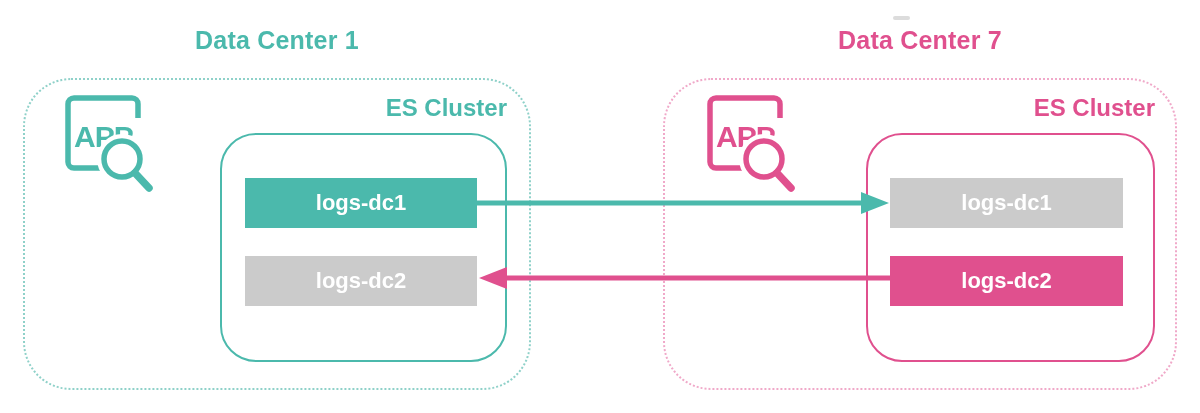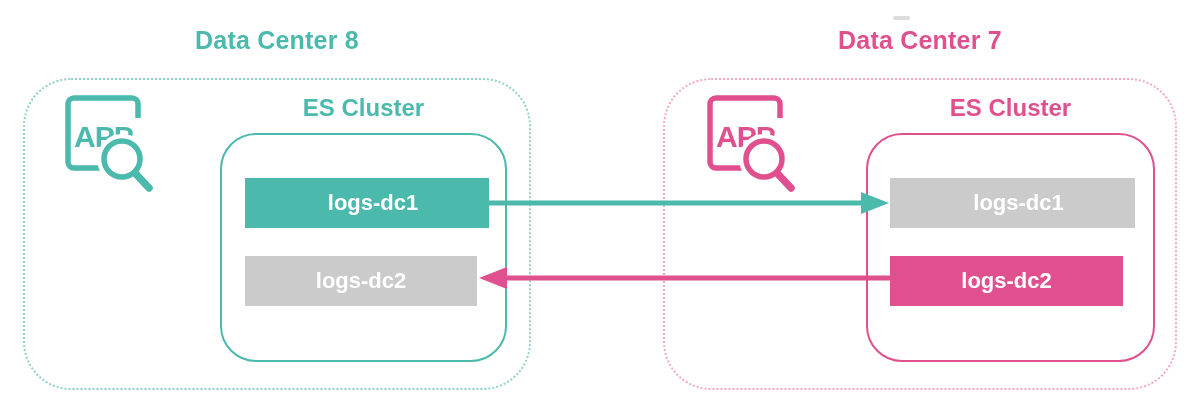--- a/index.html
+++ b/index.html
@@ -18,59 +18,59 @@
   .dc-title.t1{left:23px;width:508px;color:#4BB9AC;}
   .dc-title.t2{left:663px;width:514px;color:#E0508E;}
   .dc-box{
     position:absolute;top:78px;height:308px;
     border-radius:48px;
   }
   .dc-box.b1{left:23px;width:504px;border:2px dotted #8FD1C9;}
   .dc-box.b2{left:663px;width:510px;border:2px dotted #F0A9C9;}
   .es-label{
     position:absolute;top:94px;
-    font-size:24px;font-weight:bold;text-align:center;
+    font-size:24px;font-weight:bold;text-align:right;
   }
   .es-label.e1{left:220px;width:287px;color:#4BB9AC;}
   .es-label.e2{left:866px;width:289px;color:#E0508E;}
   .cluster-box{
     position:absolute;top:133px;height:225px;
     border-radius:36px;background:#ffffff;
   }
   .cluster-box.c1{left:220px;width:283px;border:2px solid #4BB9AC;}
   .cluster-box.c2{left:866px;width:285px;border:2px solid #E0508E;}
   .index-bar{
     position:absolute;height:50px;
     color:#ffffff;font-size:22px;font-weight:bold;
     text-align:center;line-height:50px;
   }
   .index-bar.left{left:245px;width:232px;}
   .index-bar.right{left:890px;width:233px;}
-  .index-bar.row1{top:178px;padding-left:12px;}
+  .index-bar.row1{top:178px;}
   .index-bar.row2{top:256px;}
   .bg-teal{background:#4BB9AC;}
   .bg-pink{background:#E0508E;}
   .bg-gray{background:#CBCBCB;}
   .app-icon{position:absolute;top:92px;}
   .app-icon.a1{left:62px;}
   .app-icon.a2{left:704px;}
   .arrows{position:absolute;left:0;top:0;width:1200px;height:413px;pointer-events:none;}
   .smudge{
     position:absolute;left:893px;top:16px;width:17px;height:4px;
     background:#DCDCDC;border-radius:2px;
   }
 </style>
 </head>
 <body>
 
 <div class="canvas">
 
   <div class="smudge"></div>
 
-  <div class="dc-title t1">Data Center 8</div>
+  <div class="dc-title t1">Data Center 1</div>
   <div class="dc-box b1"></div>
 
   <svg class="app-icon a1" width="102" height="112" viewBox="0 0 102 112">
     <rect x="6" y="6" width="70" height="70" rx="6" fill="none" stroke="#4BB9AC" stroke-width="5.5"></rect>
     <rect x="70" y="26" width="12" height="28" fill="#ffffff"></rect>
     <text x="12" y="55" font-size="30" font-weight="bold" letter-spacing="-1" fill="#4BB9AC">APP</text>
     <circle cx="60" cy="67" r="18" fill="#ffffff" stroke="#ffffff" stroke-width="14"></circle>
     <circle cx="60" cy="67" r="18" fill="none" stroke="#4BB9AC" stroke-width="5.5"></circle>
     <line x1="73" y1="81" x2="87" y2="96" stroke="#4BB9AC" stroke-width="7.5" stroke-linecap="round"></line>
   </svg>

